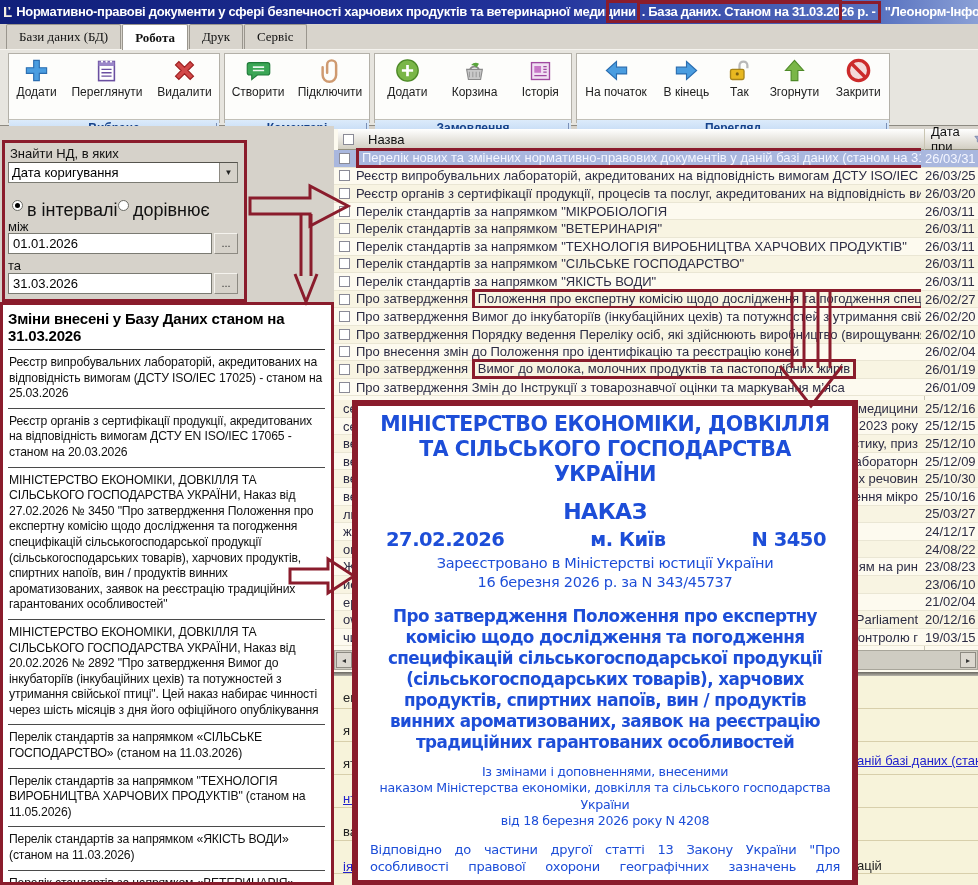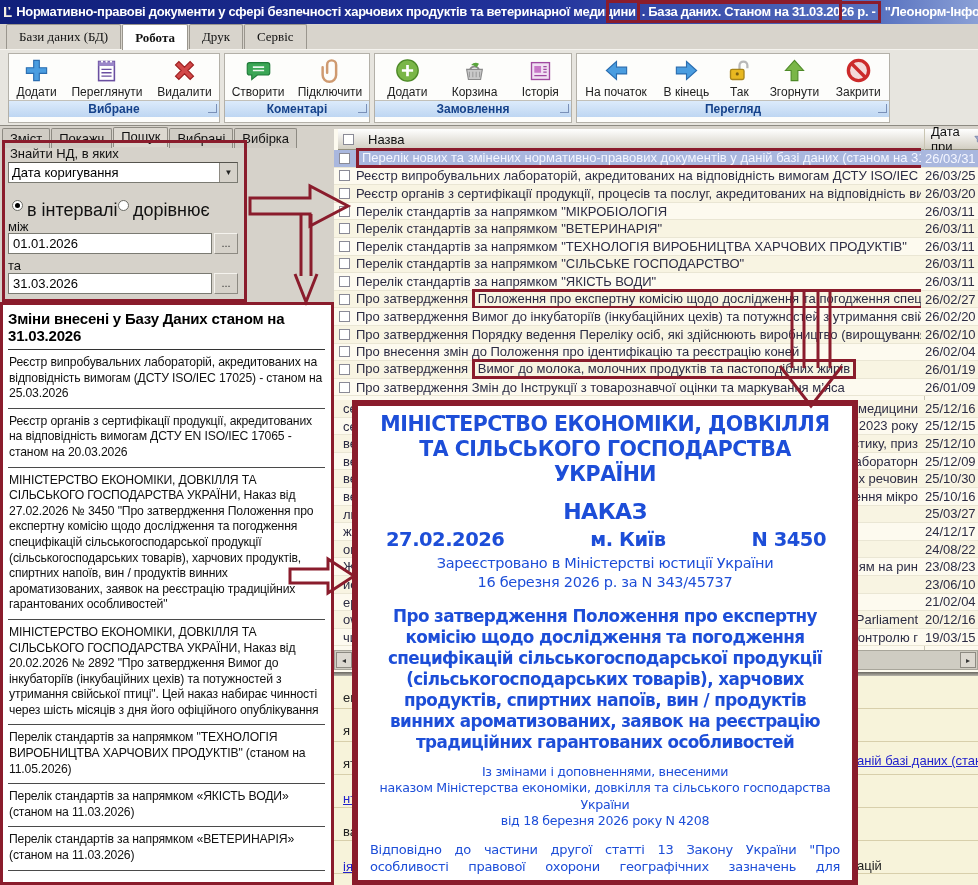--- a/index.html
+++ b/index.html
@@ -14,21 +14,21 @@
   .tb-hi { border:3px solid #8a1c2c; padding:0 2px; margin:0 1px; display:inline-block; line-height:16px; }
 
   
   .menubar { left:0; top:24px; width:978px; height:26px; background:#d8d4cc; border-bottom:1px solid #f5f3ee; display:flex; align-items:flex-end; padding-left:6px; z-index:4;font-family:Liberation Serif, serif; }
   .mtab { font-size:13px; color:#111; padding:4px 12px 4px 12px; border:1px solid #9a968e; border-bottom:none; background:#d8d4cc; margin-right:1px; border-radius:2px 2px 0 0; }
   .mtab.active { background:#fff; font-weight:bold; height:26px; padding-top:5px; position:relative; top:1px; }
 
   
   .ribbon { left:0; top:50px; width:978px; height:76px; background:#e7e5df; border-bottom:1px solid #8d8a82; z-index:4; }
   .rgroup { position:absolute; top:3px; height:70px; background:#fdfdfb; border:1px solid #b3b0a8; }
-  .rbtns { display:flex; align-items:flex-start; justify-content:space-around; height:46px; padding-top:2px; }
+  .rbtns { display:flex; align-items:flex-start; justify-content:space-around; height:65px; padding-top:2px; }
   .rbtn { display:flex; flex-direction:column; align-items:center; padding:1px 5px; cursor:default; }
   .rbtn svg { width:27px; height:27px; }
   .rbtn .blab { font-size:12px; color:#222; white-space:nowrap; margin-top:1px; }
   .rglabel { height:17px; background:linear-gradient(#dcebfb,#bed6f2); border-top:1px solid #c2c0b8; color:#15428b; font-weight:bold; font-size:12px; text-align:center; line-height:16px; position:relative; }
   .launcher { position:absolute; right:2px; top:3px; width:9px; height:9px; border:1px solid #7a90b8; border-top:none; border-left:none; }
   .g1{ left:8px; width:212px; } .g2{ left:224px; width:146px; } .g3{ left:374px; width:198px; } .g4{ left:576px; width:314px; }
 
   
   .leftpanel { left:0; top:126px; width:334px; height:759px; background:#d6d2ca; z-index:10; }
   .ltabs { position:absolute; left:2px; top:2px; display:flex; }
@@ -402,27 +402,20 @@
       <span class="bp-sliver">ят</span>
       <span class="bp-sliver lnk">нта</span>
       <span class="bp-sliver">ва</span>
       <span class="bp-sliver lnk">ія</span>
     <div class="bp-link">аній базі даних (стано</div>
     <div class="bp-frag2">ацій</div>
   </div>
 </div>
 
 <div class="abs leftpanel">
-  <div class="ltabs">
-    <span class="ltab">Зміст</span>
-      <span class="ltab">Покажч</span>
-      <span class="ltab active">Пошук</span>
-      <span class="ltab">Вибрані</span>
-      <span class="ltab">Вибірка</span>
-  </div>
 
   <div class="searchbox"></div>
   <span class="flabel" style="left:10px; top:20px;">Знайти НД, в яких</span>
   <div class="combo">
     <span class="cval">Дата коригування</span>
     <span class="ddbtn">▼</span>
   </div>
   <span class="radio" style="left:12px; top:74px;">
       <span class="rdot on"></span>
       <span>в інтервалі</span>
@@ -437,20 +430,21 @@
   <span class="flabel" style="left:8px; top:132px;">та</span>
   <input class="dinput" style="left: 8px; top: 147px; width: 204px;" value="31.03.2026">
   <span class="browse" style="left:214px; top:147px;">...</span>
 
   <div class="changes">
     <div class="chg-header">Зміни внесені у Базу Даних станом на 31.03.2026</div>
     <div class="chg-item">Реєстр випробувальних лабораторій, акредитованих на відповідність вимогам (ДСТУ ISO/IEC 17025)  - станом на 25.03.2026</div>
       <div class="chg-item">Реєстр органів з сертифікації продукції, акредитованих на відповідність вимогам ДСТУ EN ISO/IEC 17065 - станом на 20.03.2026</div>
       <div class="chg-item">МІНІСТЕРСТВО ЕКОНОМІКИ, ДОВКІЛЛЯ ТА СІЛЬСЬКОГО ГОСПОДАРСТВА УКРАЇНИ, Наказ від 27.02.2026 № 3450 "Про затвердження Положення про експертну комісію щодо дослідження та погодження специфікацій сільськогосподарської продукції (сільськогосподарських товарів), харчових продуктів, спиртних напоїв, вин / продуктів винних ароматизованих, заявок на реєстрацію традиційних гарантованих особливостей"</div>
       <div class="chg-item">МІНІСТЕРСТВО ЕКОНОМІКИ, ДОВКІЛЛЯ ТА СІЛЬСЬКОГО ГОСПОДАРСТВА УКРАЇНИ, Наказ від 20.02.2026 № 2892 "Про затвердження Вимог до інкубаторіїв (інкубаційних цехів) та потужностей з утримання свійської птиці". Цей наказ набирає чинності через шість місяців з дня його офіційного опублікування</div>
+      <div class="chg-item">Перелік стандартів за напрямком «СІЛЬСЬКЕ ГОСПОДАРСТВО» (станом на  11.03.2026)</div>
       <div class="chg-item">Перелік стандартів за напрямком "ТЕХНОЛОГІЯ ВИРОБНИЦТВА ХАРЧОВИХ ПРОДУКТІВ" (станом на  11.05.2026)</div>
       <div class="chg-item">Перелік стандартів за напрямком «ЯКІСТЬ ВОДИ»  (станом на 11.03.2026)</div>
       <div class="chg-item">Перелік стандартів за напрямком «ВЕТЕРИНАРІЯ» (станом на 11.03.2026)</div>
   </div>
 </div>
 
 <div class="abs docwin">
   <div class="d-min">МІНІСТЕРСТВО ЕКОНОМІКИ, ДОВКІЛЛЯ ТА СІЛЬСЬКОГО ГОСПОДАРСТВА УКРАЇНИ</div>
   <div class="d-nakaz">НАКАЗ</div>
   <div class="d-línea">

